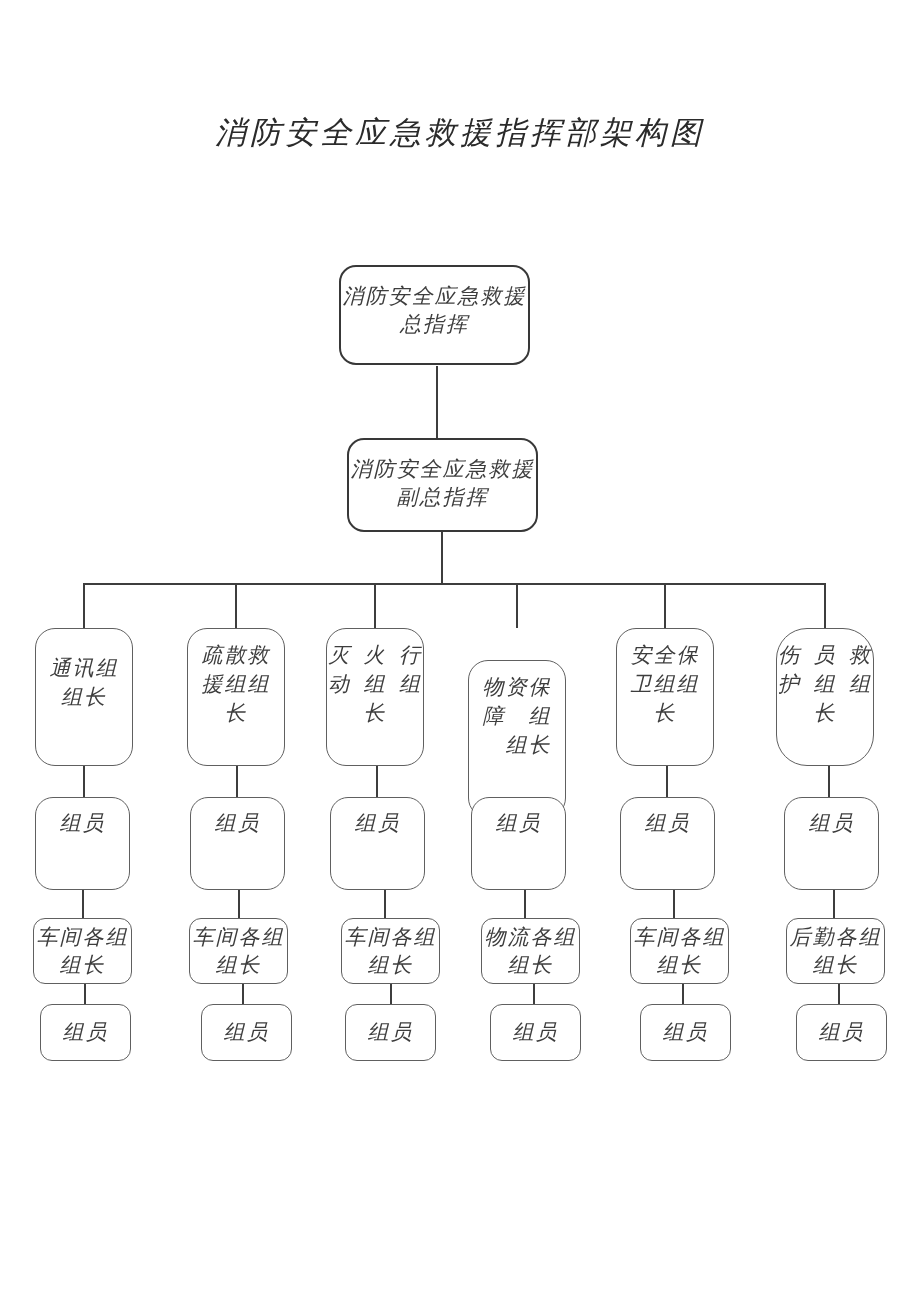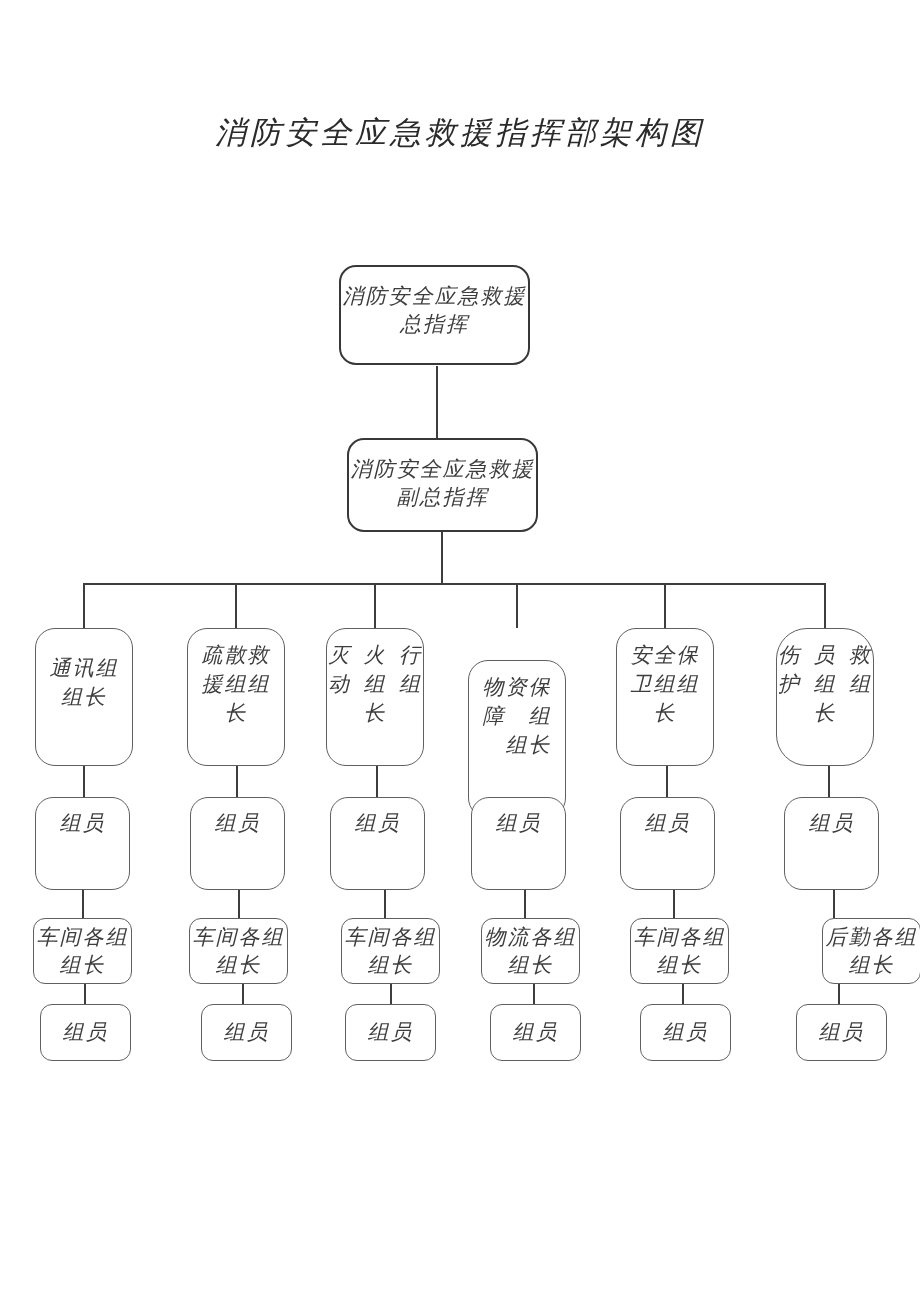--- a/index.html
+++ b/index.html
@@ -37,21 +37,21 @@
   .M3{left:471px;top:797px; width:95px; height:93px;}
   .M4{left:620px;top:797px; width:95px; height:93px;}
   .M5{left:784px;top:797px; width:95px; height:93px;}
 
   .sub { padding-top:4px; border-radius:12px; line-height:28px; }
   .S0{left:33px; top:918px; width:99px; height:66px;}
   .S1{left:189px;top:918px; width:99px; height:66px;}
   .S2{left:341px;top:918px; width:99px; height:66px;}
   .S3{left:481px;top:918px; width:99px; height:66px;}
   .S4{left:630px;top:918px; width:99px; height:66px;}
-  .S5{left:822px;top:918px; width:99px; height:66px;}
+  .S5{left:786px;top:918px; width:99px; height:66px;}
 
   .bot { padding-top:14px; border-radius:12px; line-height:26px; }
   .B0{left:40px; top:1004px; width:91px; height:57px;}
   .B1{left:201px;top:1004px; width:91px; height:57px;}
   .B2{left:345px;top:1004px; width:91px; height:57px;}
   .B3{left:490px;top:1004px; width:91px; height:57px;}
   .B4{left:640px;top:1004px; width:91px; height:57px;}
   .B5{left:796px;top:1004px; width:91px; height:57px;}
 
   .ln { position:absolute; background:#3d3d3d; display:block; }

